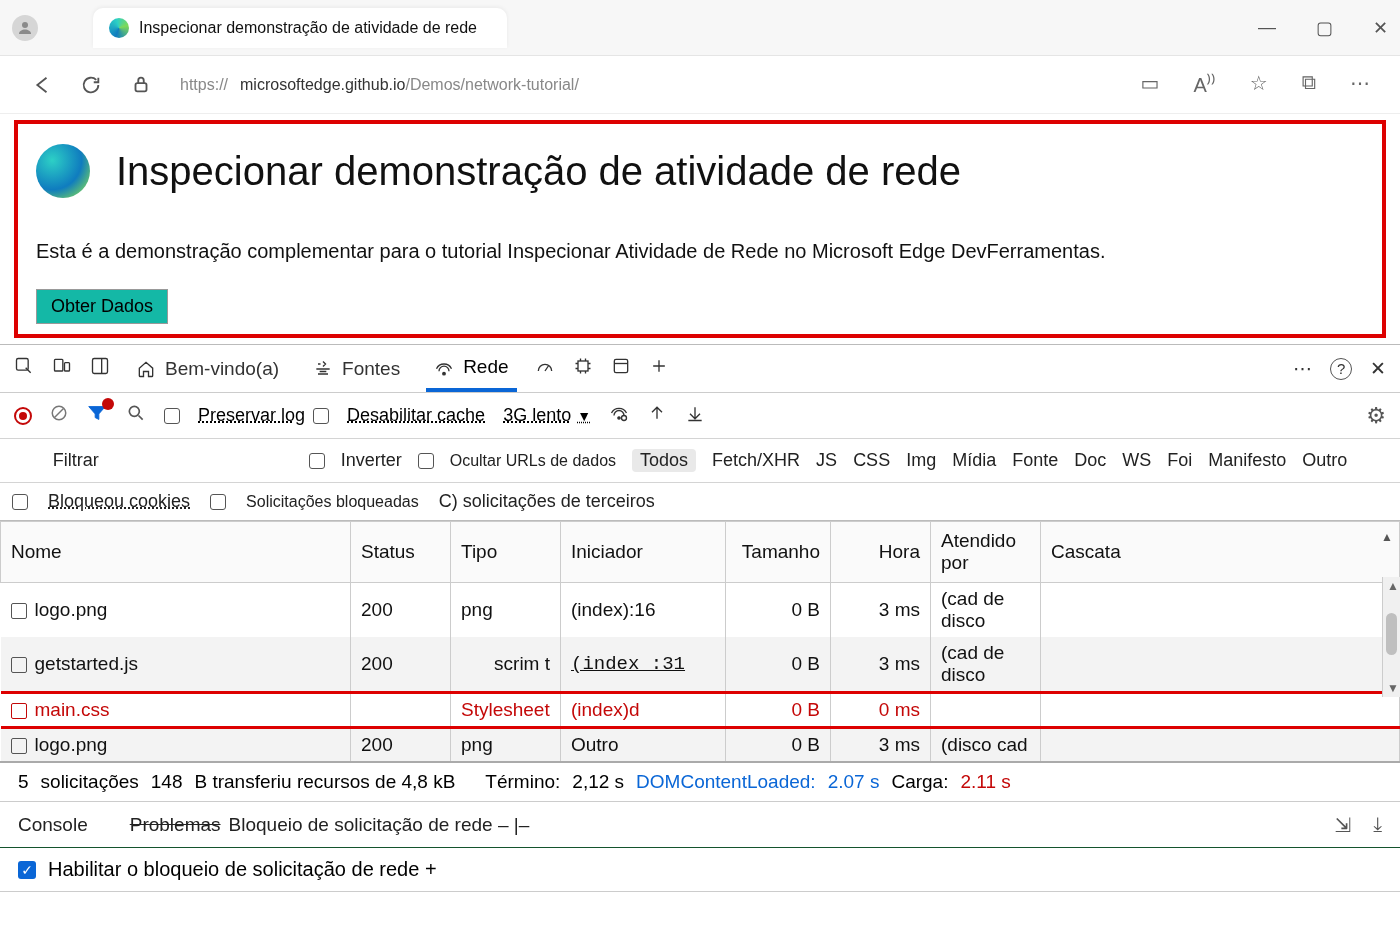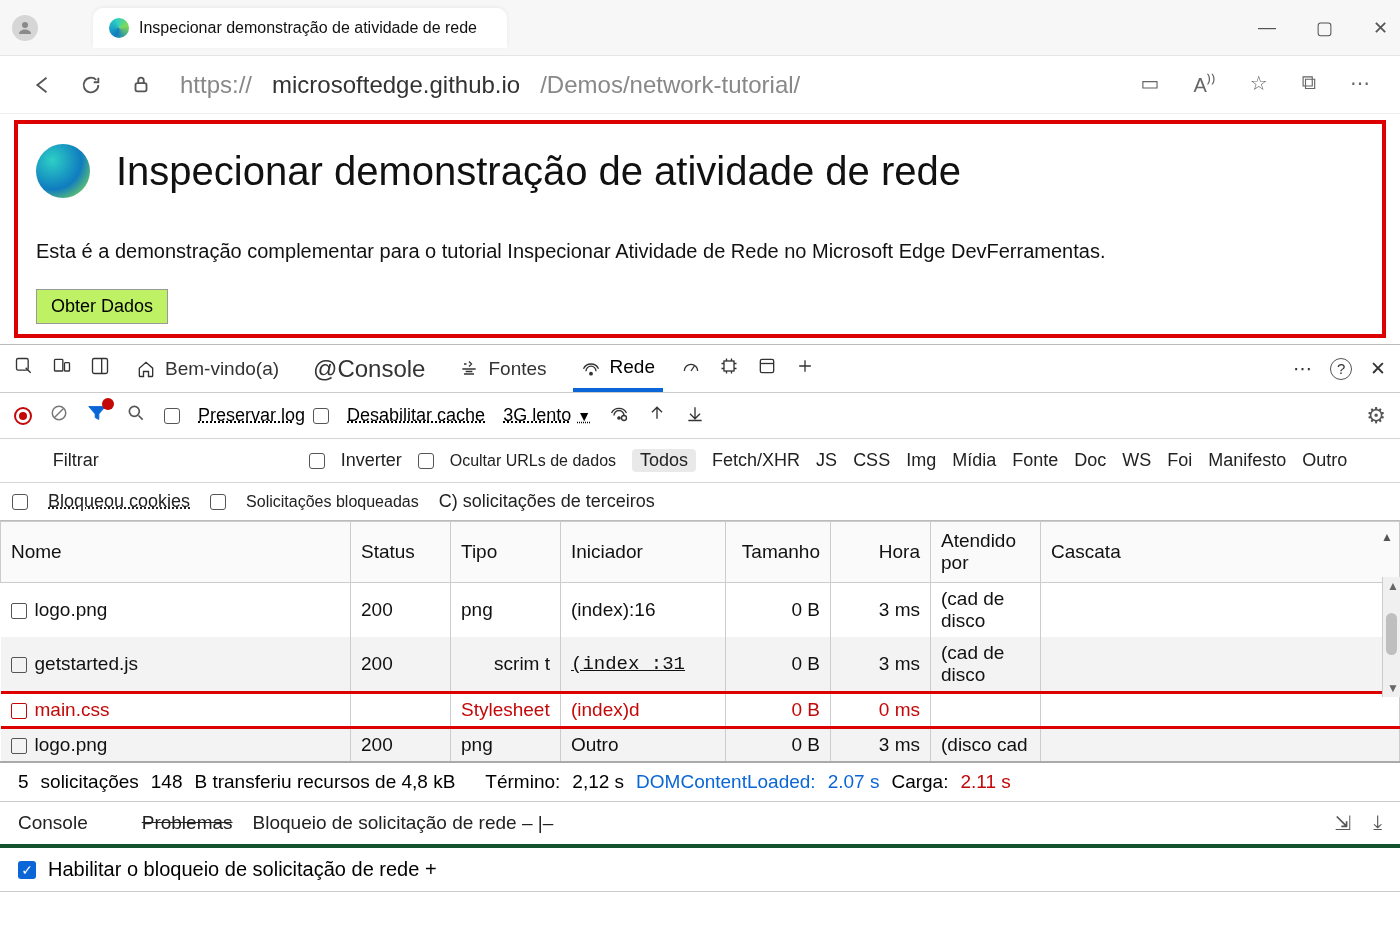--- a/index.html
+++ b/index.html
@@ -10,33 +10,33 @@
 .profile-icon { width: 26px; height: 26px; background: #d6d6d6; border-radius: 50%; margin-right: 55px; display: flex; align-items: center; justify-content: center; }
 .profile-icon svg { width: 18px; height: 18px; fill: #8a8a8a; }
 .tab { background: #fff; border-radius: 10px 10px 0 0; padding: 10px 30px 10px 16px; display: flex; align-items: center; gap: 10px; font-size: 16px; color: #111; box-shadow: 0 -1px 4px rgba(0,0,0,0.06); }
 .tab .edge-logo { width: 20px; height: 20px; border-radius: 50%; background: conic-gradient(from 200deg,#0f7cbf,#2dd0c6 40%,#7ed957 65%,#0f7cbf); }
 .win-controls { margin-left: auto; display: flex; gap: 40px; color: #555; }
 .win-controls span { font-size: 18px; cursor: default; }
 
 .addr-bar { height: 58px; display: flex; align-items: center; padding: 0 30px; gap: 28px; background: #fff; border-bottom: 1px solid #eee; }
 .addr-btn { color: #555; display: flex; align-items: center; justify-content: center; }
 .addr-btn svg { width: 22px; height: 22px; stroke: #555; fill: none; stroke-width: 2; }
-.url-box { flex: 1; display: flex; align-items: flex-start; gap: 20px; font-size: 24px; color: #777; }
-.url-box .host { color: #333; }
+.url-box { flex: 1; display: flex; align-items: flex-start; font-size: 16px; color: #777; }
+.url-box .host { color: #333; margin-left: 12px; }
 .url-box .rest { color: #888; }
 .right-icons { display: flex; gap: 34px; color: #666; }
 .right-icons span { font-size: 20px; }
 
 
 .page-area { margin: 6px 14px; border: 4px solid #d00; padding: 20px 18px 10px; }
 .page-heading { display: flex; align-items: center; gap: 26px; }
 .big-edge-logo { width: 54px; height: 54px; border-radius: 50%; background: radial-gradient(circle at 30% 30%, #2dd0c6,#0f7cbf 55%,#7ed957 90%); }
 .page-title { font-size: 40px; font-weight: 400; color: #111; }
 .page-desc { margin-top: 42px; font-size: 20px; color: #111; }
-.obter-btn { margin-top: 26px; padding: 6px 14px; font-size: 18px; background: #bef264; border: 1px solid #999; cursor: default; text-align: center; }
+.obter-btn { margin-top: 26px; padding: 6px 14px; font-size: 18px; background: #14b8a6; border: 1px solid #999; cursor: default; text-align: center; }
 
 
 .devtools { border-top: 1px solid #bbb; }
 .dt-tabs { display: flex; align-items: center; height: 48px; border-bottom: 1px solid #ccc; padding: 0 14px; gap: 18px; font-size: 19px; color: #333; }
 .dt-tab { display: flex; align-items: center; gap: 9px; padding: 0 8px; height: 100%; }
 .dt-tab.active { border-bottom: 4px solid #0a66d6; color: #000; font-weight: 500; }
 .dt-tab svg { width: 20px; height: 20px; stroke: #333; fill: none; stroke-width: 1.6; }
 .dt-tabs .spacer { flex: 1; }
 .icon-cell svg { width: 20px; height: 20px; stroke: #333; fill: none; stroke-width: 1.6; }
 
@@ -71,21 +71,21 @@
 .net-table .file-ic { display: inline-block; width: 16px; height: 16px; border: 1.4px solid #555; border-radius: 2px; margin-right: 8px; vertical-align: middle; }
 .net-table .cascata { position: relative; height: 100%; }
 .cascata-bar { position: absolute; top: 3px; height: 10px; }
 .cascata-header { position: relative; }
 .cascata-header .tri { position: absolute; right: 6px; top: 8px; font-size: 12px; color: #555; }
 
 .summary-row { padding: 8px 18px; font-size: 19px; display: flex; gap: 12px; border-top: 2px solid #aaa; border-bottom: 1px solid #ccc; }
 .summary-row .dom { color: #0a66d6; }
 .summary-row .load { color: #c40808; }
 
-.drawer-tabs { display: flex; align-items: center; height: 46px; padding: 0 18px; gap: 20px; font-size: 19px; border-bottom: 4px solid #14532d; }
+.drawer-tabs { display: flex; align-items: center; height: 46px; padding: 0 18px; gap: 8px; font-size: 19px; border-bottom: 1px solid #14532d; }
 .drawer-tabs .tab-item { color: #222; }
 .drawer-tabs .strike { text-decoration: line-through; margin-left: 34px; }
 .drawer-tabs .right { margin-left: auto; display: flex; gap: 22px; color: #555; font-size: 20px; }
 
 .enable-row { padding: 10px 18px; font-size: 20px; display: flex; align-items: center; gap: 12px; border-bottom: 1px solid #ccc; }
 .enable-row .chkd { width: 18px; height: 18px; background: #0a66d6; border-radius: 3px; display: flex; align-items: center; justify-content: center; color: #fff; font-size: 14px; }
 
 .block-list-row { padding: 10px 18px; font-size: 20px; display: flex; align-items: center; gap: 12px; }
 
 
@@ -168,23 +168,20 @@
         </svg></span>
     <span class="icon-cell"><svg viewBox="0 0 24 24">
           <rect x="3" y="3" width="18" height="18" rx="2"></rect>
           <path d="M14 3v18"></path>
         </svg></span>
     <span class="dt-tab">
         <svg viewBox="0 0 24 24">
           <path d="M4 11l8-7 8 7v9a1 1 0 01-1 1h-4v-6h-6v6H5a1 1 0 01-1-1z"></path>
         </svg>
         <span>Bem-vindo(a)</span>
-      </span>
-    <span class="dt-tab" style="font-size:24px;font-weight:500;">
-        <span>@Console</span>
       </span>
     <span class="dt-tab">
         <svg viewBox="0 0 24 24">
           <path d="M12 3l3 3-3 3M9 9v0M6 6h3M4 12h16M6 18h12M8 15h8"></path>
         </svg>
         <span>Fontes</span>
       </span>
     <span class="dt-tab active">
         <svg viewBox="0 0 24 24">
           <path d="M3 14a10 10 0 0118 0M6 17a6 6 0 0112 0"></path>

